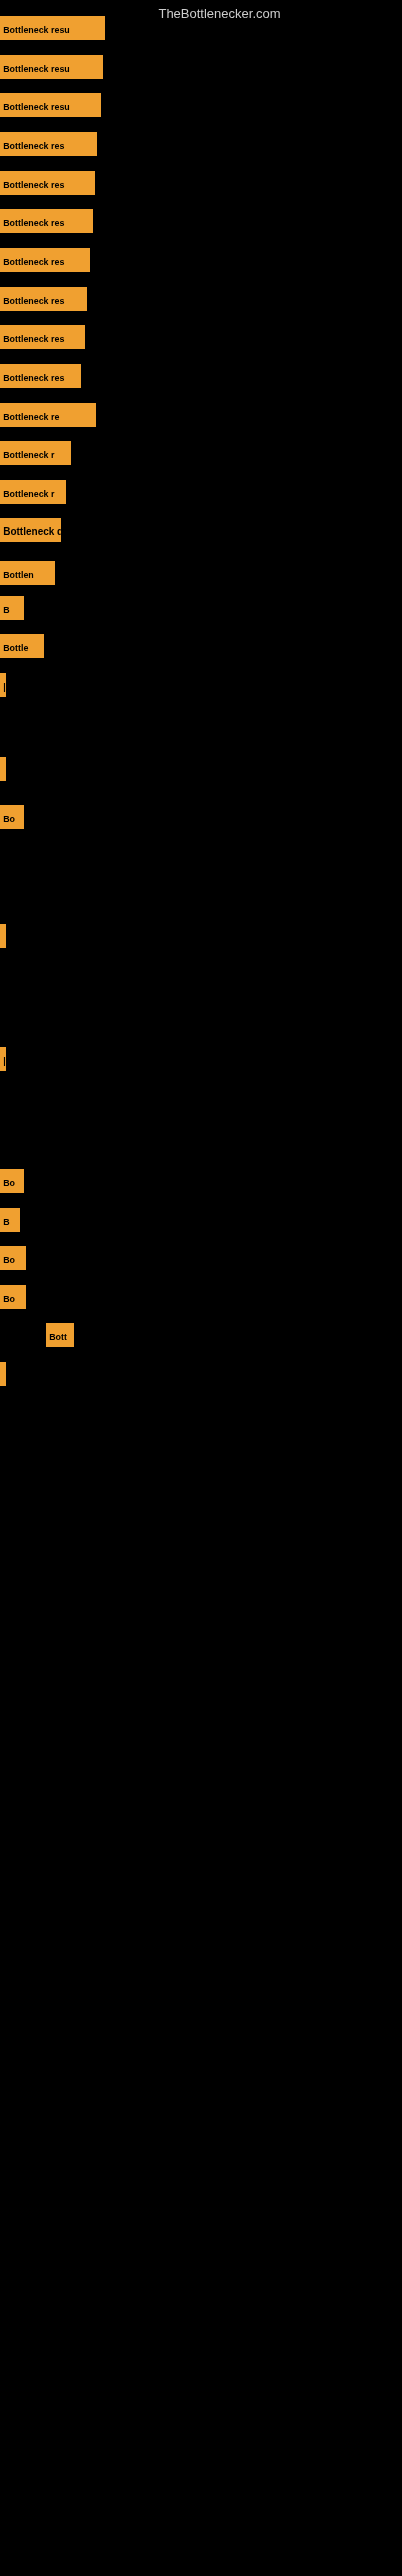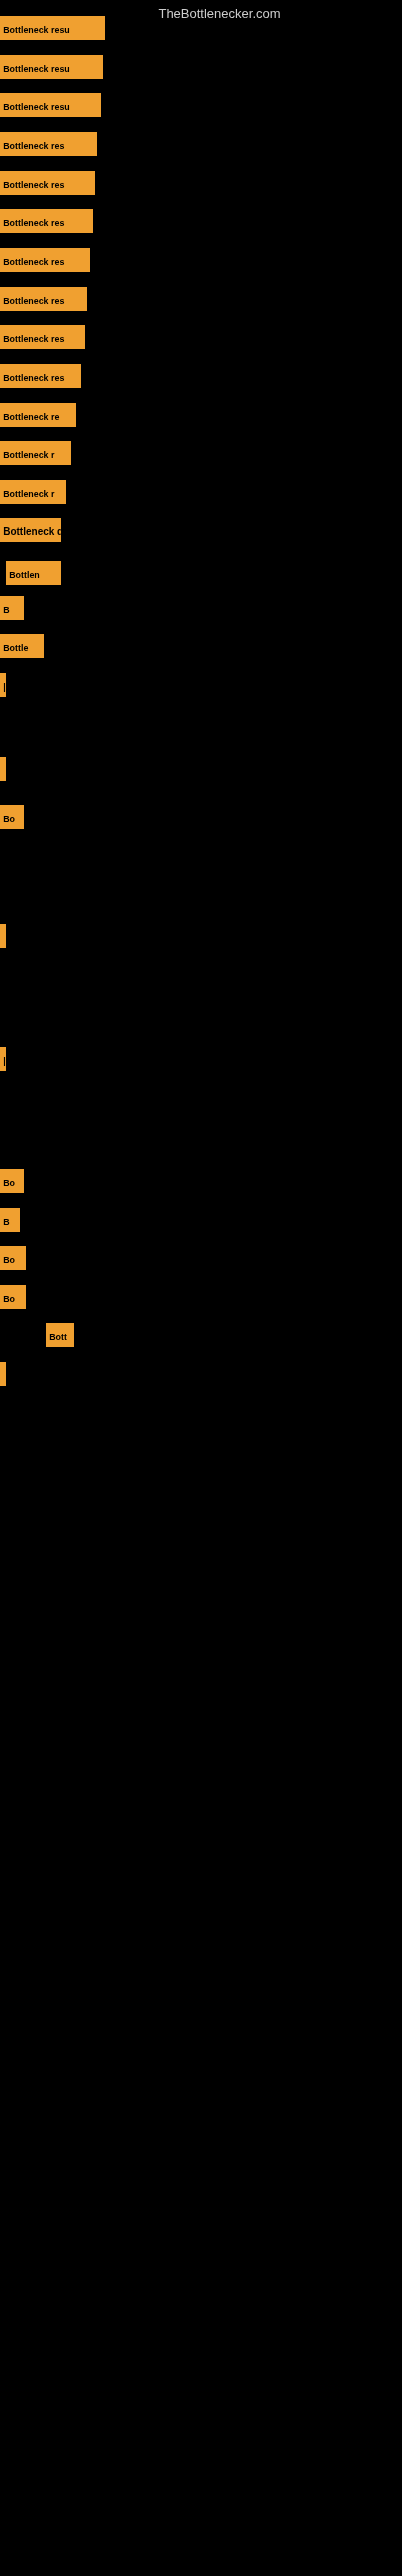--- a/index.html
+++ b/index.html
@@ -73,32 +73,32 @@
     <div class="bar-item" style="top: 287px; height: 24px; left: 0px;">
       <div class="bar-label" style="width: 87px; height: 24px; line-height: 24px; font-size: 8.9px;">Bottleneck res</div>
     </div>
     <div class="bar-item" style="top: 325px; height: 24px; left: 0px;">
       <div class="bar-label" style="width: 85px; height: 24px; line-height: 24px; font-size: 8.9px;">Bottleneck res</div>
     </div>
     <div class="bar-item" style="top: 364px; height: 24px; left: 0px;">
       <div class="bar-label" style="width: 81px; height: 24px; line-height: 24px; font-size: 8.9px;">Bottleneck res</div>
     </div>
     <div class="bar-item" style="top: 403px; height: 24px; left: 0px;">
-      <div class="bar-label" style="width: 76px; height: 24px; line-height: 24px; font-size: 8.9px;">Bottleneck re</div>
+      <div class="bar-label" style="width: 96px; height: 24px; line-height: 24px; font-size: 8.9px;">Bottleneck re</div>
     </div>
     <div class="bar-item" style="top: 441px; height: 24px; left: 0px;">
       <div class="bar-label" style="width: 71px; height: 24px; line-height: 24px; font-size: 8.9px;">Bottleneck r</div>
     </div>
     <div class="bar-item" style="top: 480px; height: 24px; left: 0px;">
       <div class="bar-label" style="width: 66px; height: 24px; line-height: 24px; font-size: 8.9px;">Bottleneck r</div>
     </div>
     <div class="bar-item" style="top: 518px; height: 24px; left: 0px;">
       <div class="bar-label" style="width: 61px; height: 24px; line-height: 24px; font-size: 10px;">Bottleneck d</div>
     </div>
-    <div class="bar-item" style="top: 557px; height: 32px; left: 6px;">
+    <div class="bar-item" style="top: 557px; height: 32px; left: 0px;">
       <div class="bar-label" style="width: 55px; height: 24px; line-height: 24px; font-size: 8.9px;">Bottlen</div>
     </div>
     <div class="bar-item" style="top: 596px; height: 24px; left: 0px;">
       <div class="bar-label" style="width: 24px; height: 24px; line-height: 24px; font-size: 8.9px;">B</div>
     </div>
     <div class="bar-item" style="top: 634px; height: 24px; left: 0px;">
       <div class="bar-label" style="width: 44px; height: 24px; line-height: 24px; font-size: 8.9px;">Bottle</div>
     </div>
     <div class="bar-item" style="top: 673px; height: 24px; left: 0px;">
       <div class="bar-label" style="width: 4px; height: 24px; line-height: 24px; font-size: 8.9px;">|</div>

